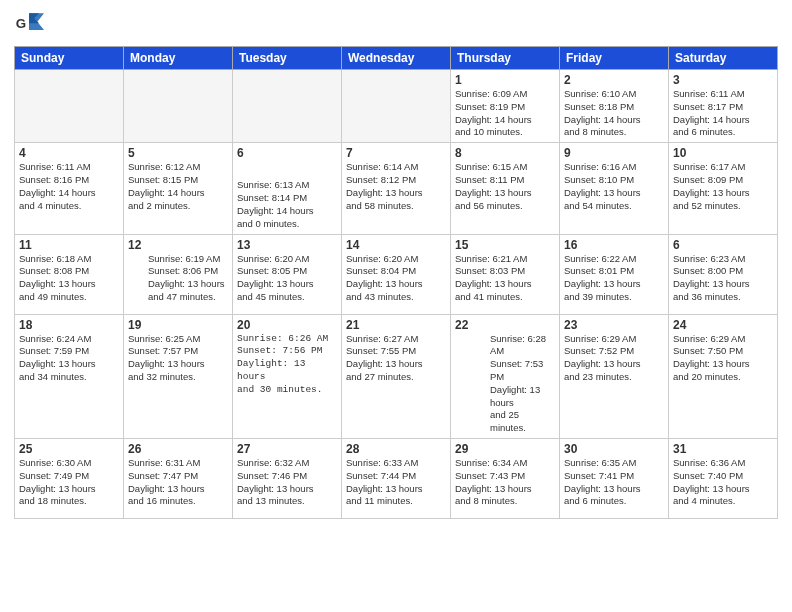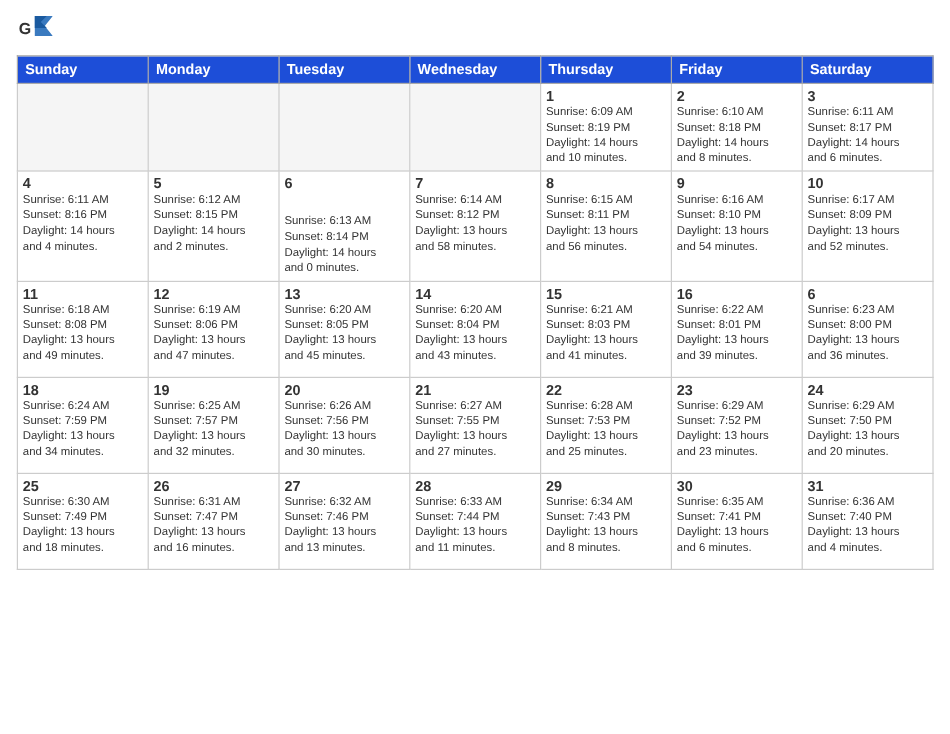--- a/index.html
+++ b/index.html
@@ -139,21 +139,21 @@
         <tr class="week-row">
           <td>
             <div class="day-num">11</div>
             <div class="day-info" style="white-space: pre-line;">Sunrise: 6:18 AM
 Sunset: 8:08 PM
 Daylight: 13 hours
 and 49 minutes.</div>
           </td>
           <td>
             <div class="day-num">12</div>
-            <div class="day-info" style="white-space: pre-line;">Sunrise: 6:19 AM
+            <div class="day-info" style="white-space: pre-line; margin-left: 20px;">Sunrise: 6:19 AM
 Sunset: 8:06 PM
 Daylight: 13 hours
 and 47 minutes.</div>
           </td>
           <td>
             <div class="day-num">13</div>
             <div class="day-info" style="white-space: pre-line;">Sunrise: 6:20 AM
 Sunset: 8:05 PM
 Daylight: 13 hours
 and 45 minutes.</div>
@@ -197,35 +197,35 @@
           </td>
           <td>
             <div class="day-num">19</div>
             <div class="day-info" style="white-space: pre-line;">Sunrise: 6:25 AM
 Sunset: 7:57 PM
 Daylight: 13 hours
 and 32 minutes.</div>
           </td>
           <td>
             <div class="day-num">20</div>
-            <div class="day-info" style="white-space: pre-line;">Sunrise: 6:26 AM
+            <div class="day-info" style="white-space: pre-line; font-family: Liberation Mono, monospace;">Sunrise: 6:26 AM
 Sunset: 7:56 PM
 Daylight: 13 hours
 and 30 minutes.</div>
           </td>
           <td>
             <div class="day-num">21</div>
             <div class="day-info" style="white-space: pre-line;">Sunrise: 6:27 AM
 Sunset: 7:55 PM
 Daylight: 13 hours
 and 27 minutes.</div>
           </td>
           <td>
             <div class="day-num">22</div>
-            <div class="day-info" style="white-space: pre-line;">Sunrise: 6:28 AM
+            <div class="day-info" style="white-space: pre-line; margin-left: 35px;">Sunrise: 6:28 AM
 Sunset: 7:53 PM
 Daylight: 13 hours
 and 25 minutes.</div>
           </td>
           <td>
             <div class="day-num">23</div>
             <div class="day-info" style="white-space: pre-line;">Sunrise: 6:29 AM
 Sunset: 7:52 PM
 Daylight: 13 hours
 and 23 minutes.</div>

